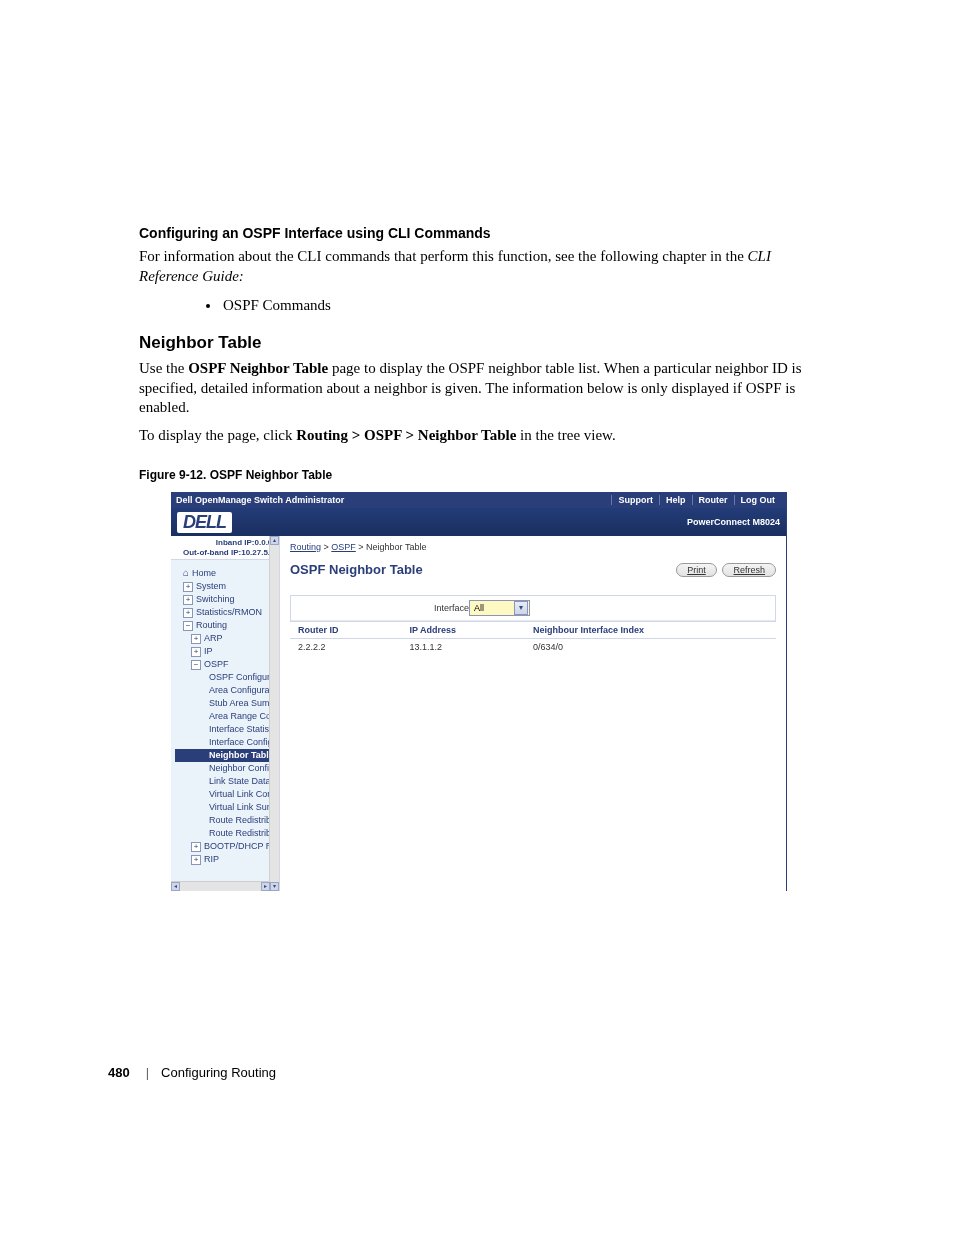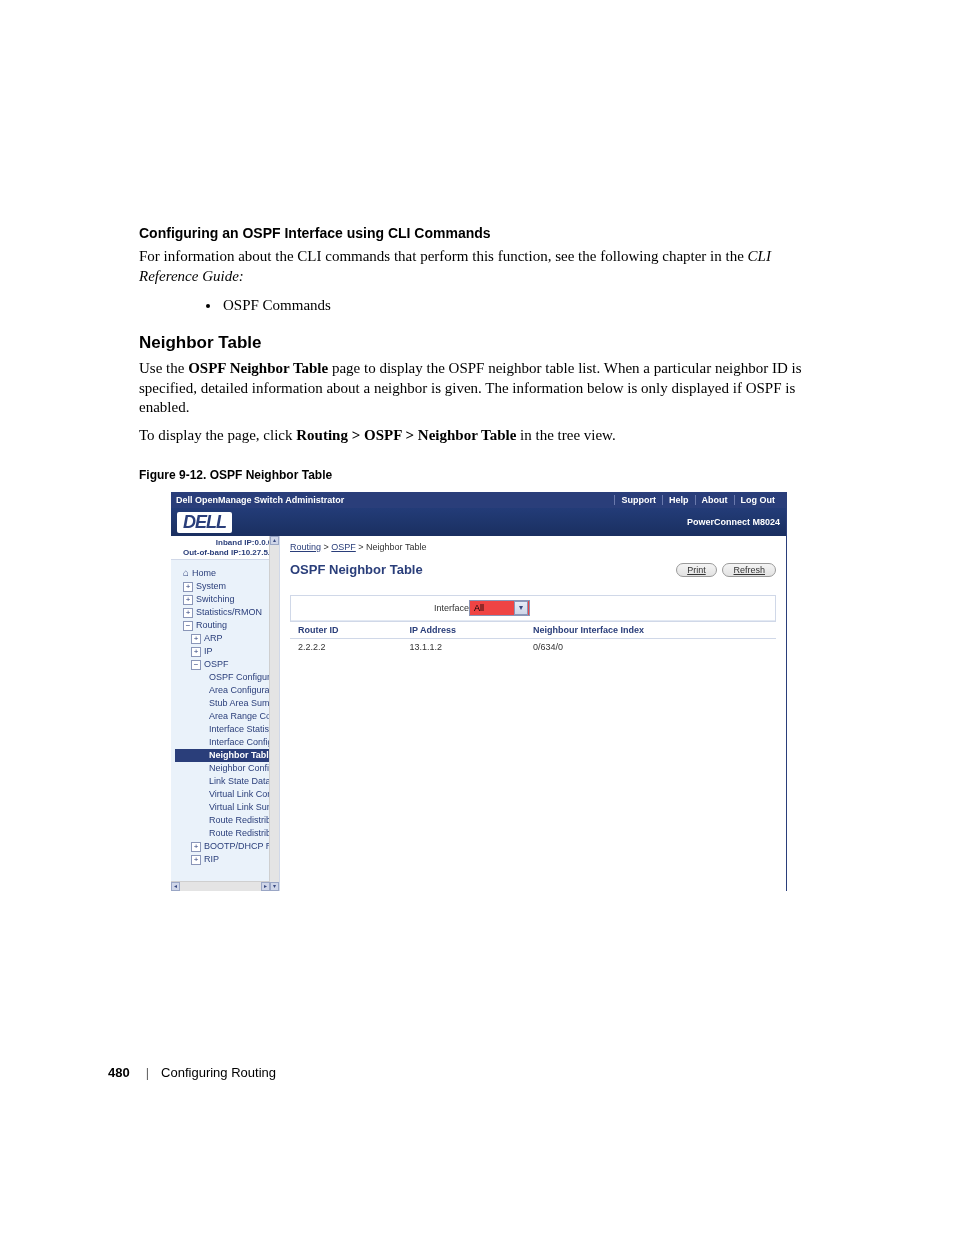--- a/index.html
+++ b/index.html
@@ -249,21 +249,21 @@
     display: flex;
     align-items: center;
     padding: 4px 8px;
     border-bottom: 1px solid #e3e9f3;
     font-size: 9px;
     text-align: right;
   }
   .panel-row .label { width: 170px; color: #333; }
   .select-ctl {
     border: 1px solid #8a96b8;
-    background: #ef4444;
+    background: #fef9c3;
     display: inline-flex;
     align-items: center;
     height: 14px;
     width: 55px;
     padding-left: 4px;
     position: relative;
     font-size: 9px;
   }
   .select-ctl::after {
     content: "▾";
@@ -337,21 +337,21 @@
   </p>
 
   <div class="fig-caption">Figure 9-12.    OSPF Neighbor Table</div>
 
   <div class="shot">
     <div class="shot-titlebar">
       <span>Dell OpenManage Switch Administrator</span>
       <span class="spacer"></span>
       <span class="tlink">Support</span>
       <span class="tlink">Help</span>
-      <span class="tlink">About</span>
+      <span class="tlink">Router</span>
       <span class="tlink">Log Out</span>
     </div>
     <div class="shot-brand">
       <span class="dell-logo">DELL</span>
       <span class="model">PowerConnect M8024</span>
     </div>
     <div class="shot-body">
       <div class="sidebar">
         <div class="sidebar-ip">
           <div>Inband IP:0.0.0.0</div>

